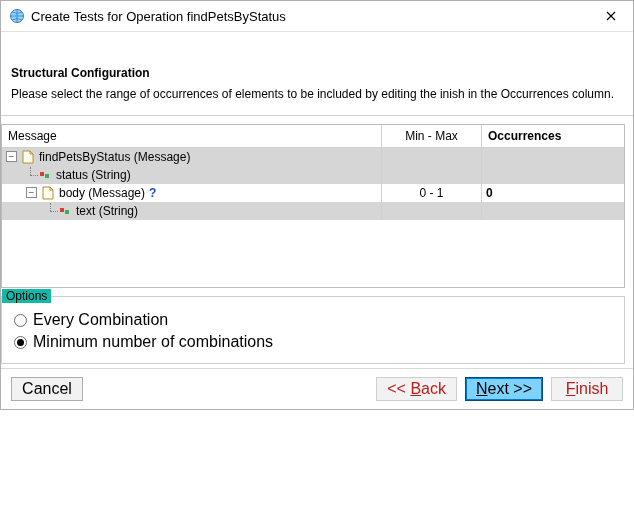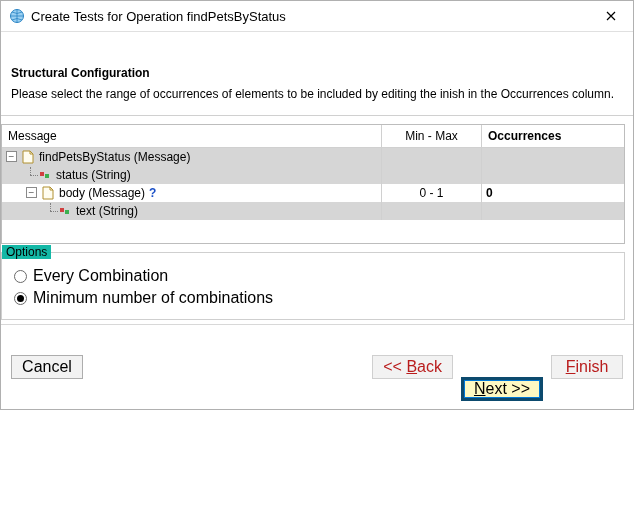--- a/index.html
+++ b/index.html
@@ -207,24 +207,23 @@
     min-width:72px;
     height:24px;
     border:1px solid #adadad;
     background:#f2f2f2;
     display:flex; align-items:center; justify-content:center;
     font-size:16px;
     padding:0 10px;
     box-sizing:border-box;
   }
   .btn.default {
-    border:3px solid #0c4a6e;
+    border:1px solid #0c4a6e;
     box-shadow: inset 0 0 0 1px #0078d7;
-    background:#fef9c3;
-    margin-top:44px;
+    background:#7dd3fc;
   }
   .btn.disabled {
     color:#b91c1c;
     border-color:#cfcfcf;
   }
   .mn { text-decoration: underline; }
 </style>
 </head>
 <body>
 

